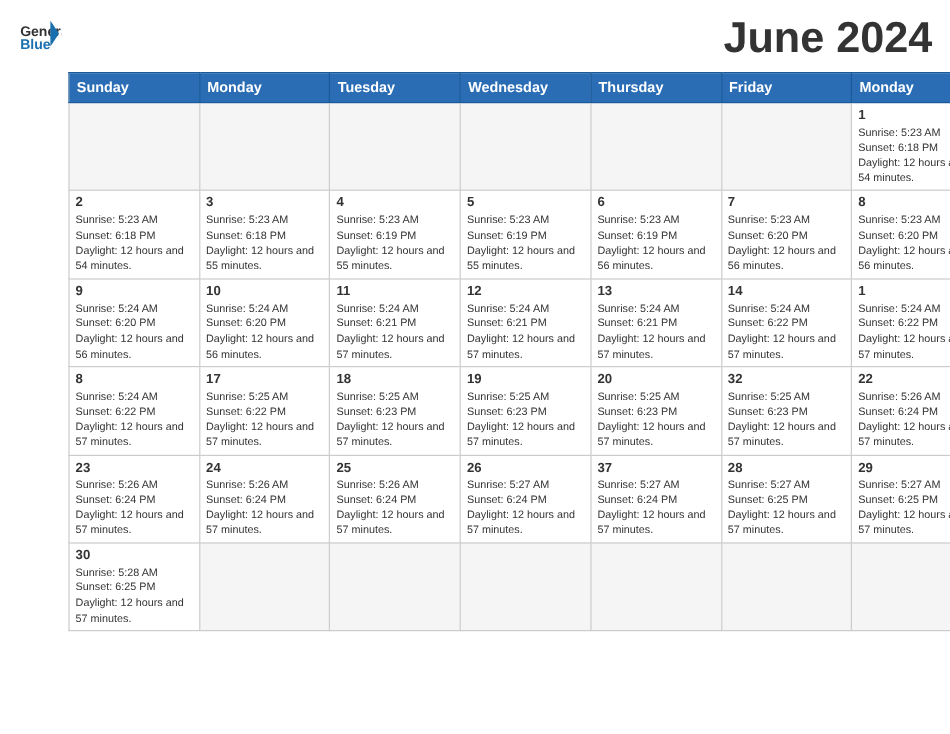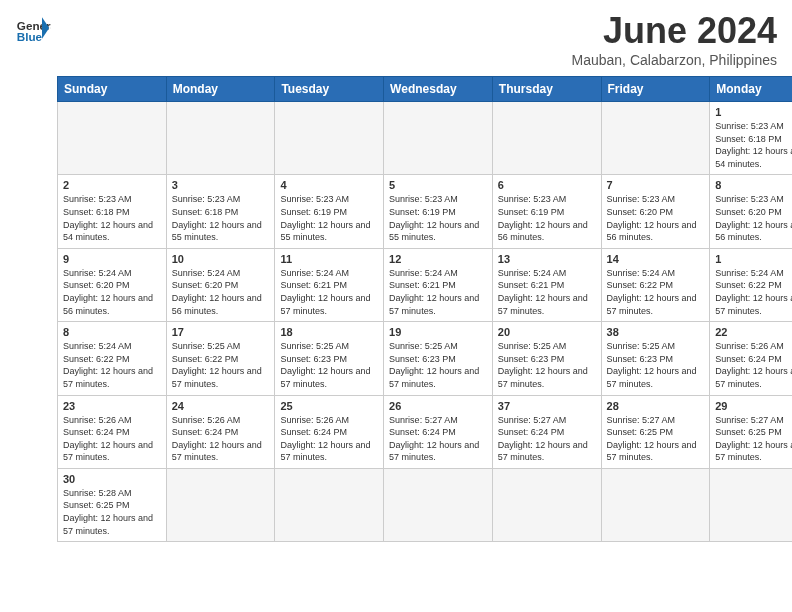--- a/index.html
+++ b/index.html
@@ -86,21 +86,20 @@
 <div class="header-area">
   <div class="logo">
     <svg class="logo-icon" viewBox="0 0 40 40">
       <text x="2" y="22" font-size="13" font-weight="bold" fill="#333">General</text>
       <text x="2" y="34" font-size="13" font-weight="bold" fill="#1a6faf">Blue</text>
       <polygon points="30,8 38,20 30,32" fill="#1a6faf"></polygon>
     </svg>
   </div>
   <div class="title-area">
     <div class="month-title">June 2024</div>
-    <div class="subtitle">Mauban, Calabarzon, Philippines</div>
   </div>
 </div>
 
 <table>
   <thead>
     <tr>
     <th>Sunday</th>
         <th>Monday</th>
         <th>Tuesday</th>
         <th>Wednesday</th>
@@ -237,21 +236,21 @@
 Sunset: 6:23 PM
 Daylight: 12 hours and 57 minutes.</div>
         </td>
         <td>
           <span class="day-number">20</span>
           <div class="cell-text" style="white-space: pre-line;">Sunrise: 5:25 AM
 Sunset: 6:23 PM
 Daylight: 12 hours and 57 minutes.</div>
         </td>
         <td>
-          <span class="day-number">38</span>
+          <span class="day-number">32</span>
           <div class="cell-text" style="white-space: pre-line;">Sunrise: 5:25 AM
 Sunset: 6:23 PM
 Daylight: 12 hours and 57 minutes.</div>
         </td>
         <td>
           <span class="day-number">22</span>
           <div class="cell-text" style="white-space: pre-line;">Sunrise: 5:26 AM
 Sunset: 6:24 PM
 Daylight: 12 hours and 57 minutes.</div>
         </td>

